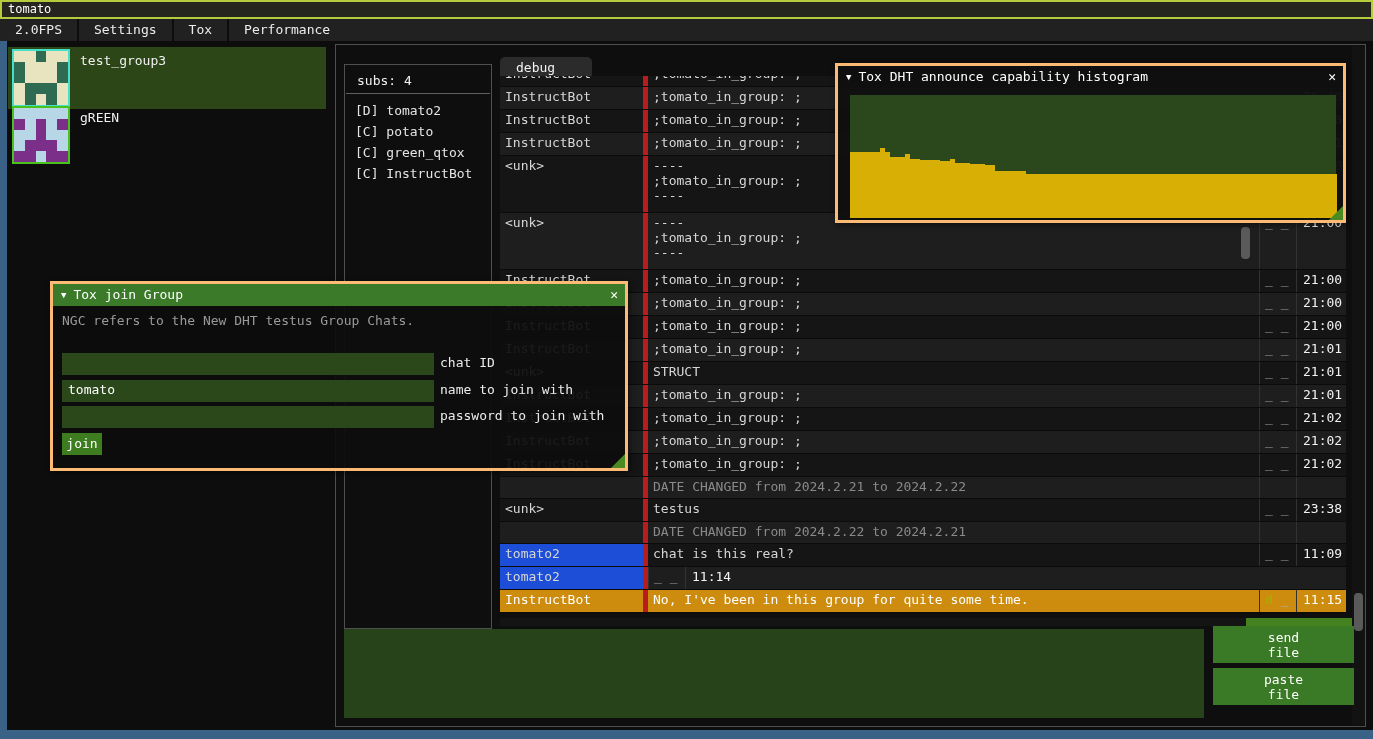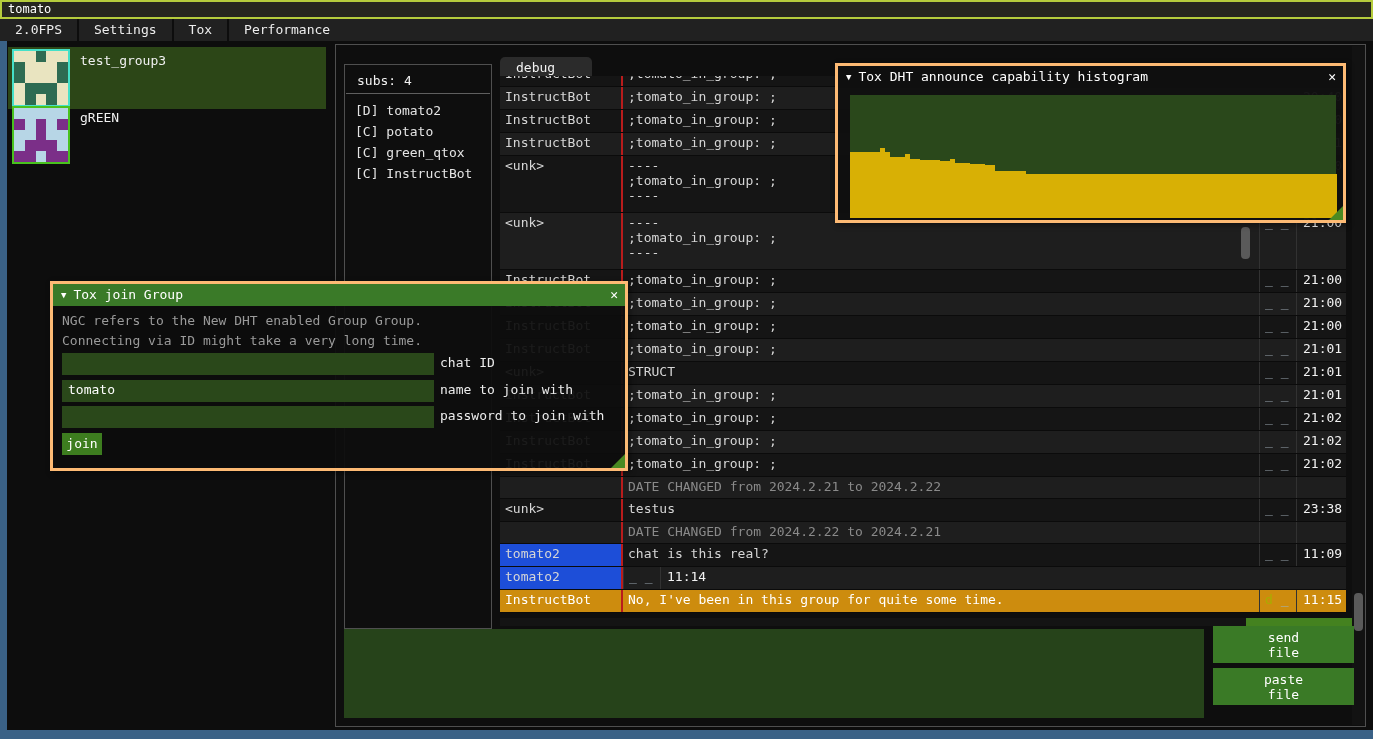--- a/index.html
+++ b/index.html
@@ -35,21 +35,21 @@
   .subs-sep{height:1px;background:#5f5f5f;margin:0 1px 6px 1px;}
   .member{padding:1px 10px;line-height:19px;color:#e4e4e4;white-space:pre;}
 
   .chat-tab{position:absolute;left:164px;top:12px;width:92px;height:22px;background:#2b2b2b;
             border-radius:5px 5px 0 0;line-height:22px;padding-left:16px;box-sizing:border-box;color:#f2f2f2;}
   .log-viewport{position:absolute;left:164px;top:31px;width:846px;height:545px;overflow:hidden;}
   .log-content{margin-top:-12px;}
   .chat-row{display:flex;box-sizing:border-box;border-bottom:1px solid #0b0b0b;overflow:hidden;}
   .chat-row.even{background:#151515;}
   .chat-row.odd{background:#1e1e1e;}
-  .cell-name{width:123px;box-sizing:border-box;padding:2px 0 0 5px;border-right:2px solid #b91c1c;
+  .cell-name{width:148px;box-sizing:border-box;padding:2px 0 0 5px;border-right:5px solid #b91c1c;
              white-space:pre;overflow:hidden;}
   .cell-msg{flex:1;padding:2px 0 0 5px;white-space:pre-line;overflow:hidden;}
   .cell-marks{width:37px;box-sizing:border-box;border-left:1px solid #323232;padding:2px 0 0 5px;
               color:#96a0aa;white-space:pre;}
   .cell-time{width:50px;box-sizing:border-box;border-left:1px solid #323232;padding:2px 0 0 6px;
              color:#f2f2f2;white-space:pre;}
   .chat-row.date .cell-msg{color:#8a8a8a;}
   .name-green{background:#1d4ed8;}
   .chat-row.hl{background:#cd8c0e;}
   .chat-row.hl .cell-name{background:#cd8c0e;color:#fff;}
@@ -338,22 +338,21 @@
       <span>file</span>
     </div>
     <div class="file-btn paste-btn">
       <span>paste</span>
       <span>file</span>
     </div>
   </div>
 
   <div class="fwin join-win">
     <div class="fwin-title"><span class="tri">▼</span><span>Tox join Group</span><span class="fwin-close">✕</span></div>
-    <div class="join-desc" style="top:29px">NGC refers to the New DHT enabled Group Group.</div>
-    <div class="join-desc" style="top:49px">Connecting via ID might take a very long time.</div>
+    <div class="join-desc" style="top:29px">NGC refers to the New DHT testus Group Chats.</div>
     <div class="join-field" style="top:69px"></div>
     <div class="join-label" style="top:69px">chat ID</div>
     <div class="join-field" style="top:96px">tomato</div>
     <div class="join-label" style="top:96px">name to join with</div>
     <div class="join-field" style="top:122px"></div>
     <div class="join-label" style="top:122px">password to join with</div>
     <div class="join-btn">join</div>
     <div class="grip"></div>
   </div>
 

